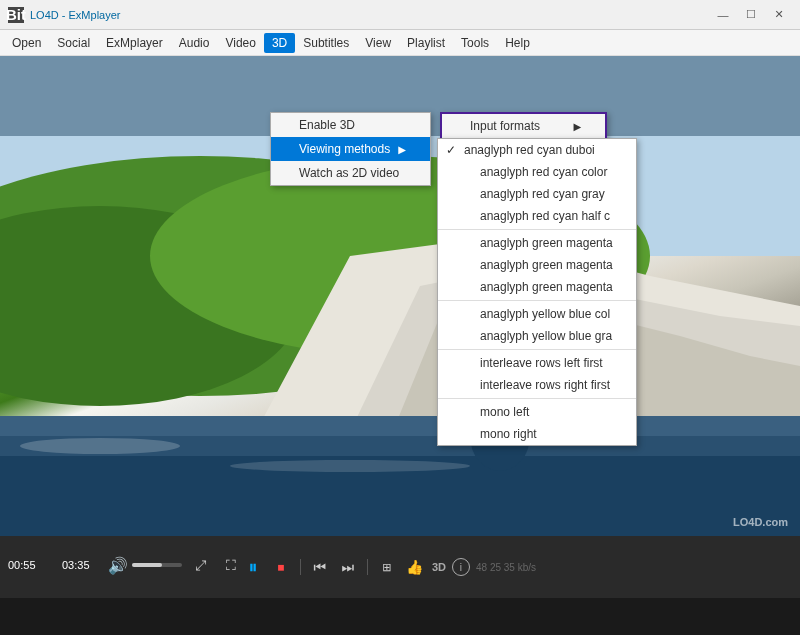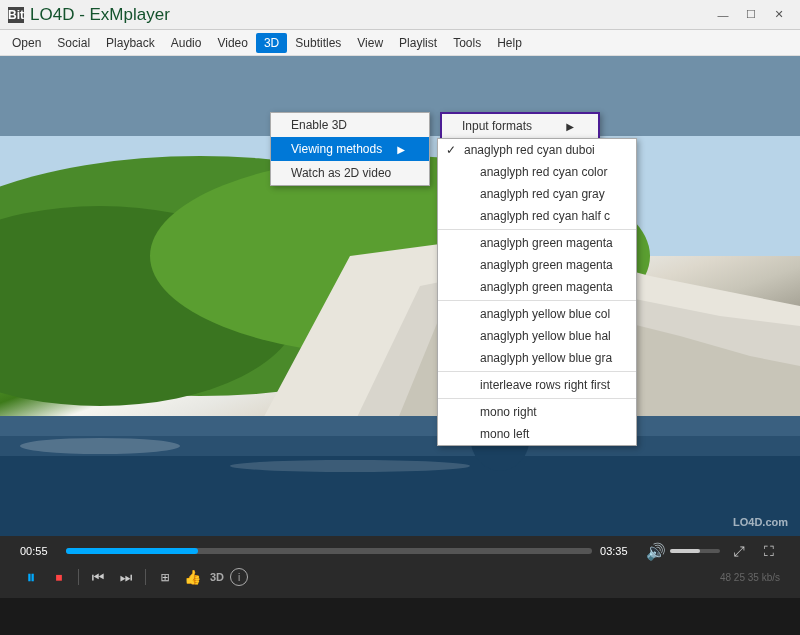--- a/index.html
+++ b/index.html
@@ -28,27 +28,27 @@
       align-items: center;
       gap: 6px;
     }
     .title-bar-icon {
       width: 16px;
       height: 16px;
       background: #444;
       display: flex;
       align-items: center;
       justify-content: center;
-      font-size: 12px;
+      font-size: 15px;
       color: white;
       font-weight: bold;
     }
     .title-bar-title {
-      font-size: 17px;
-      color: #14532d;
+      font-size: 11px;
+      color: #0369a1;
     }
     .title-bar-controls {
       display: flex;
       gap: 2px;
     }
     .title-btn {
       width: 26px;
       height: 20px;
       background: transparent;
       border: none;
@@ -133,21 +133,21 @@
     .menu-dropdown {
       position: absolute;
       background: #f5f5f5;
       border: 1px solid #aaa;
       box-shadow: 2px 2px 6px rgba(0,0,0,0.3);
       pointer-events: all;
       z-index: 100;
       min-width: 160px;
     }
     .menu-dropdown-item {
-      padding: 5px 24px 5px 20px;
+      padding: 5px 24px 5px 28px;
       cursor: pointer;
       color: #333;
       display: flex;
       align-items: center;
       justify-content: space-between;
       font-size: 12px;
       position: relative;
     }
     .menu-dropdown-item.active-item { background: #0078d7; color: white; }
     .submenu-arrow {
@@ -203,22 +203,22 @@
       height: 1px;
       background: #ddd;
       margin: 2px 0;
     }
 
     
     .controls-bar {
       height: 62px;
       background: #2a2a2a;
       display: flex;
-      flex-direction: column;
-      padding: 4px 20px;
+      flex-direction: row;
+      padding: 4px 8px;
     }
     .progress-row {
       display: flex;
       align-items: center;
       gap: 8px;
       margin-bottom: 4px;
     }
     .time-display {
       color: #fff;
       font-size: 11px;
@@ -307,21 +307,21 @@
   <div class="title-bar-controls">
     <button class="title-btn">—</button>
     <button class="title-btn">☐</button>
     <button class="title-btn close">✕</button>
   </div>
 </div>
 
 <div class="menu-bar">
   <span class="menu-item">Open</span>
   <span class="menu-item">Social</span>
-  <span class="menu-item">Playback</span>
+  <span class="menu-item">ExMplayer</span>
   <span class="menu-item">Audio</span>
   <span class="menu-item">Video</span>
   <span class="menu-item active">3D</span>
   <span class="menu-item">Subtitles</span>
   <span class="menu-item">View</span>
   <span class="menu-item">Playlist</span>
   <span class="menu-item">Tools</span>
   <span class="menu-item">Help</span>
 </div>
 
@@ -412,39 +412,39 @@
         <span class="check-mark"></span>
         <span>anaglyph green magenta</span>
       </div>
       <div class="output-separator"></div>
       <div class="output-item">
         <span class="check-mark"></span>
         <span>anaglyph yellow blue col</span>
       </div>
       <div class="output-item">
         <span class="check-mark"></span>
-        <span>anaglyph yellow blue hal</span>
-      </div>
-      <div class="output-item">
-        <span class="check-mark"></span>
         <span>anaglyph yellow blue gra</span>
       </div>
       <div class="output-separator"></div>
       <div class="output-item">
         <span class="check-mark"></span>
+        <span>interleave rows left first</span>
+      </div>
+      <div class="output-item">
+        <span class="check-mark"></span>
         <span>interleave rows right first</span>
       </div>
       <div class="output-separator"></div>
       <div class="output-item">
         <span class="check-mark"></span>
+        <span>mono left</span>
+      </div>
+      <div class="output-item">
+        <span class="check-mark"></span>
         <span>mono right</span>
-      </div>
-      <div class="output-item">
-        <span class="check-mark"></span>
-        <span>mono left</span>
       </div>
     </div>
 
   </div>
 </div>
 
 <div class="controls-bar">
   <div class="progress-row">
     <span class="time-display">00:55</span>
     <div class="progress-bar-container">

